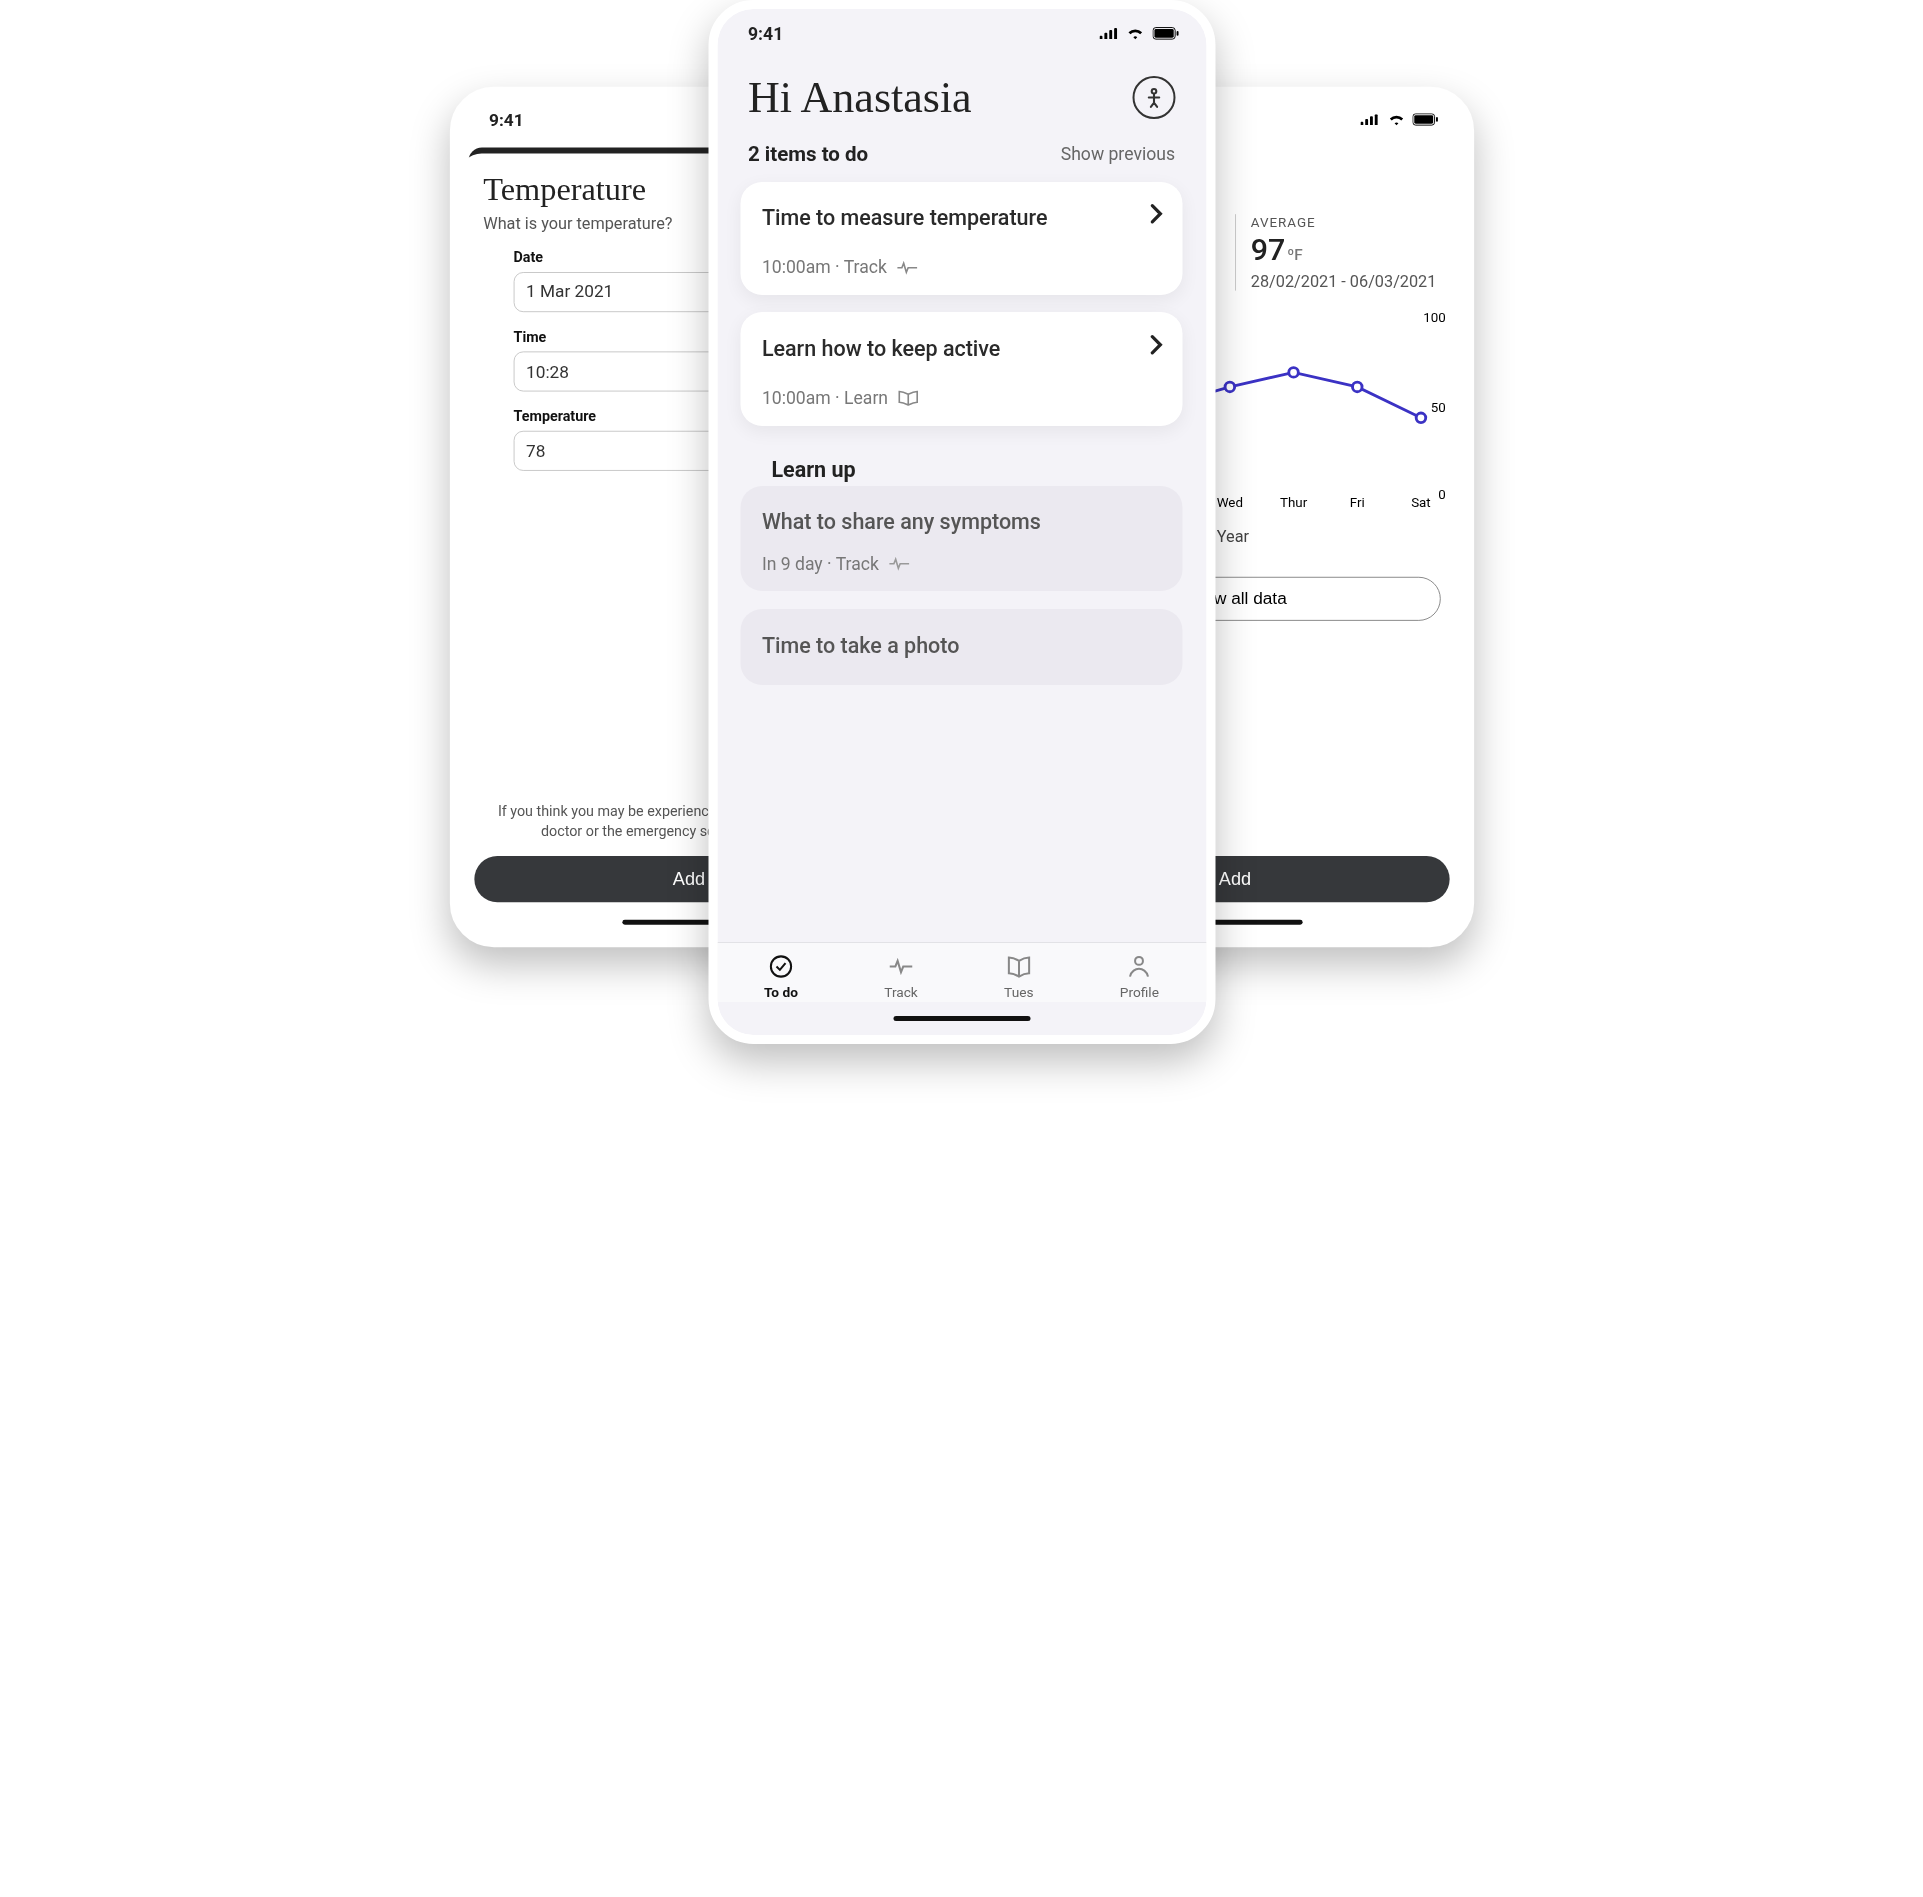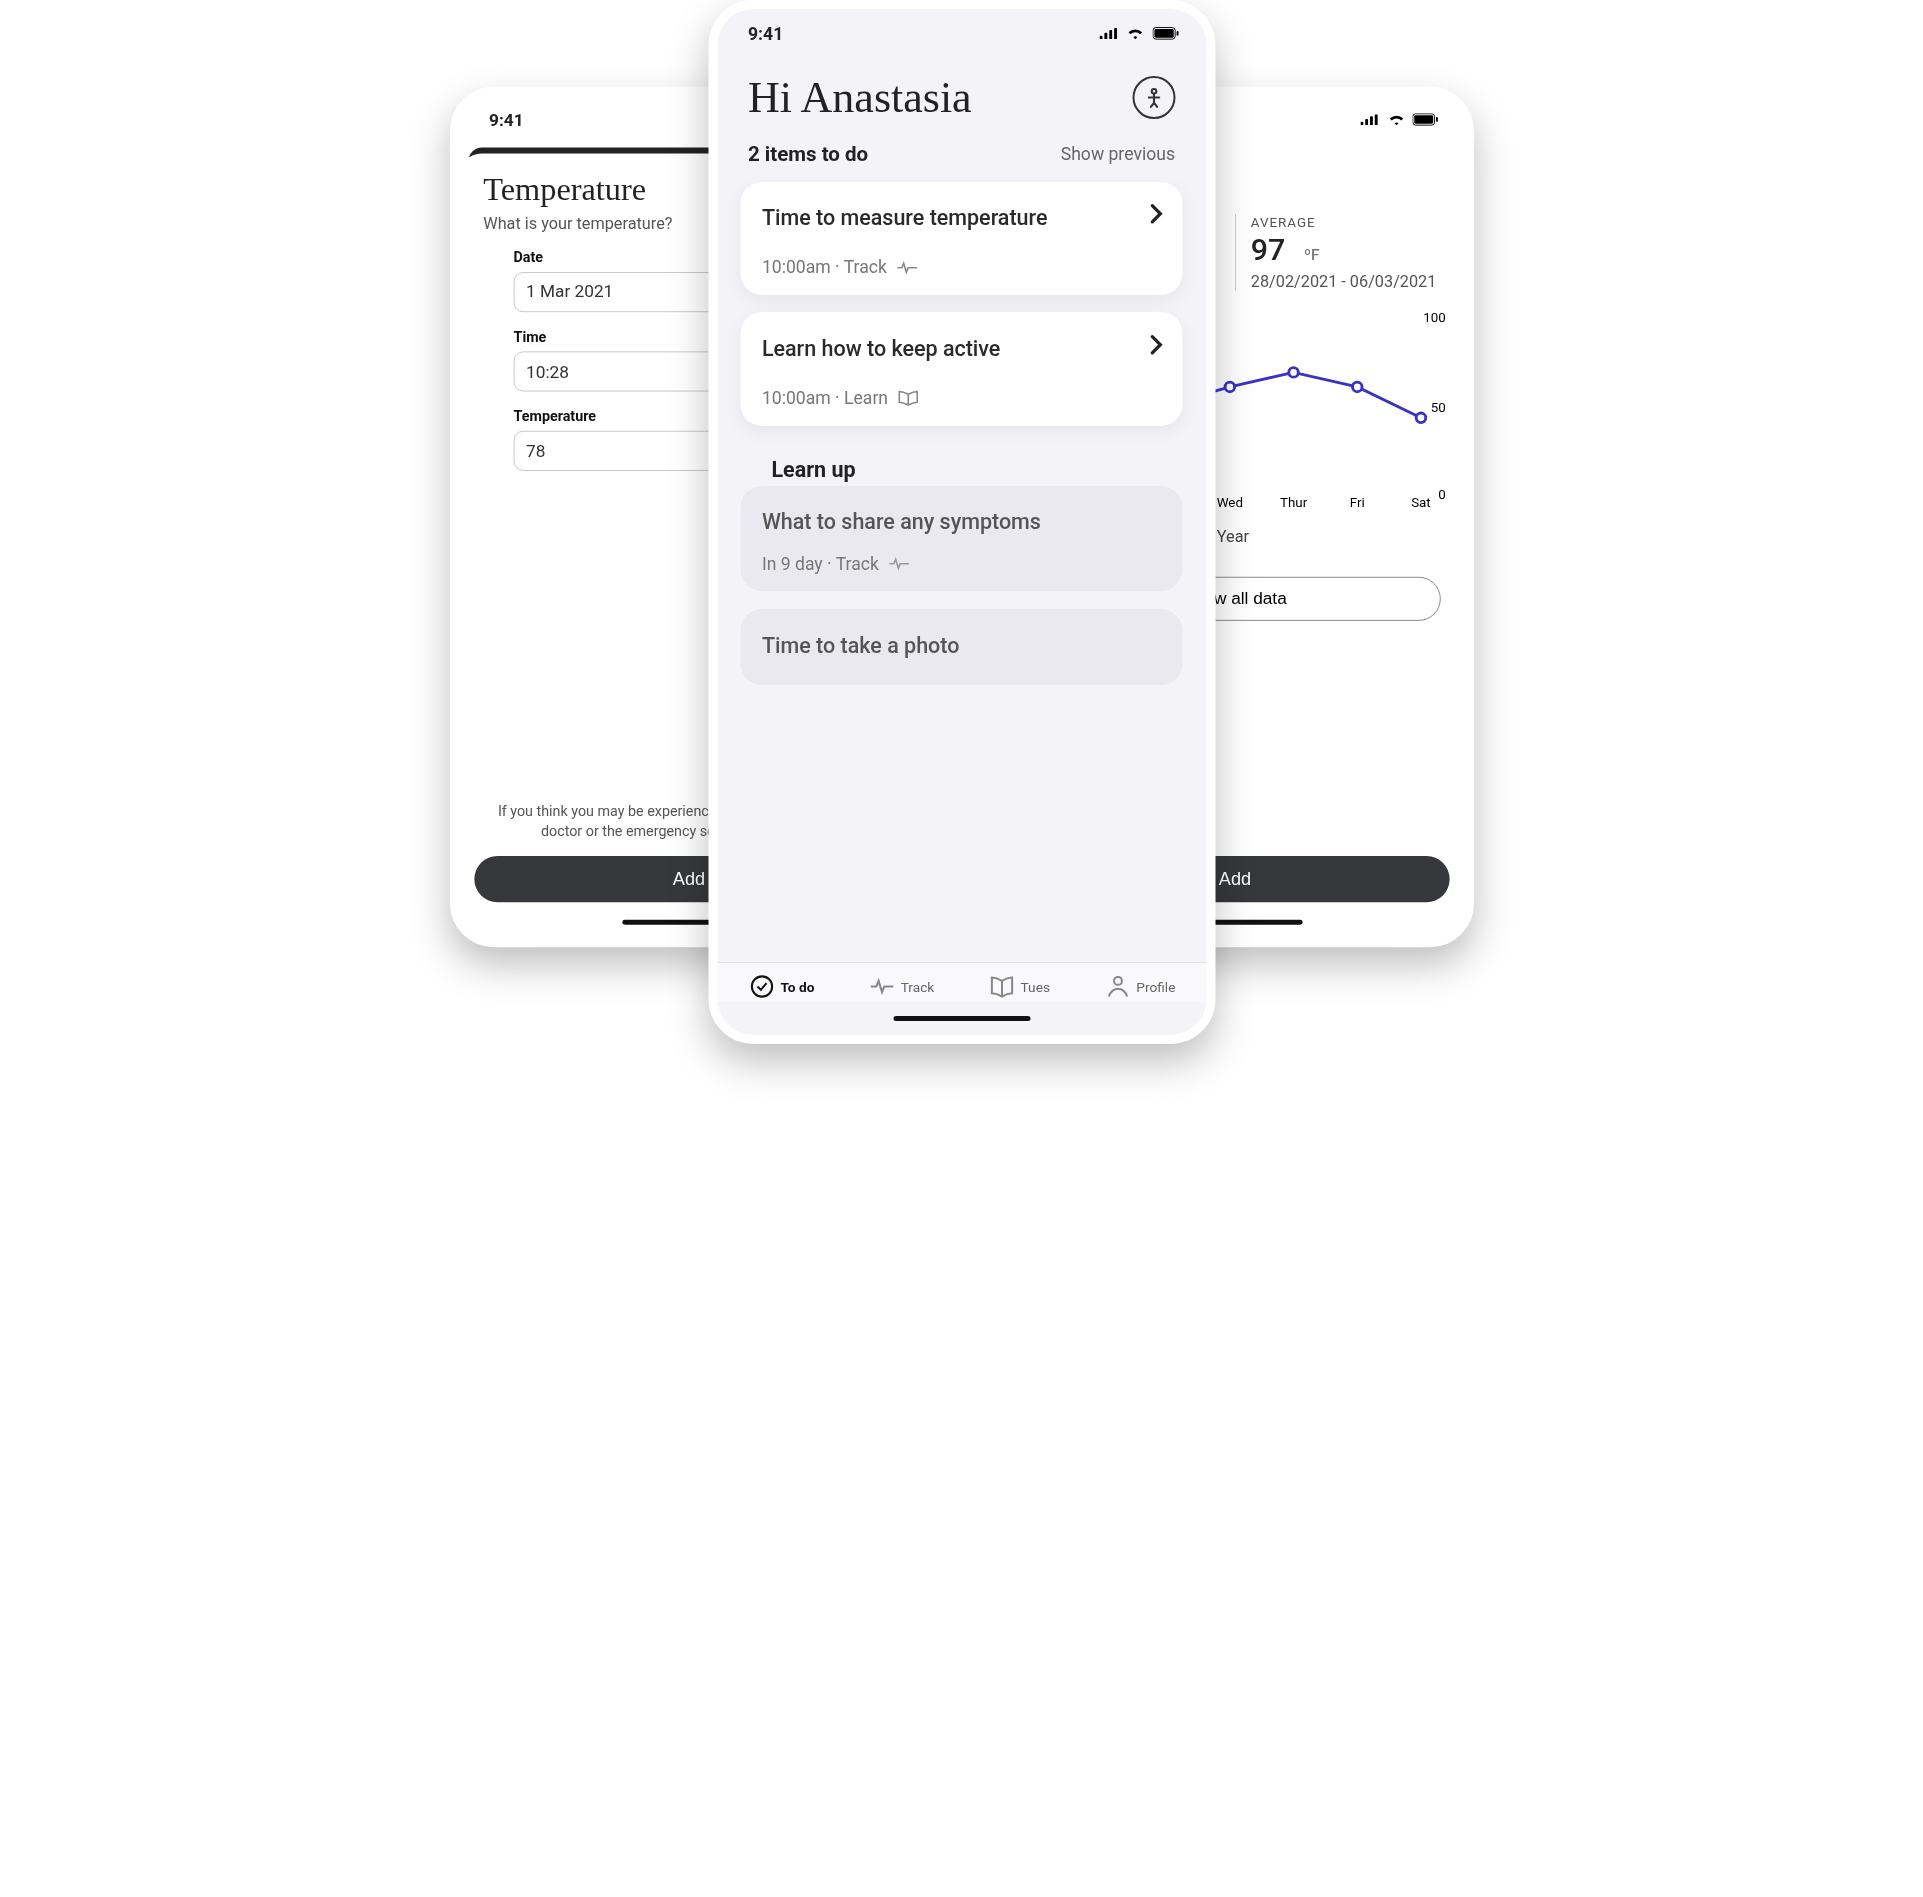--- a/index.html
+++ b/index.html
@@ -89,21 +89,21 @@
     width:100%; height:47px; border:none;
     border-radius:23.4px; background:#36383b; color:#fff;
     font-size:18.5px; font-weight:500;
   }
   
   .br-title { font-size:33px; margin:19.5px 0 15.6px 25px;}
   .br-top { display:flex; padding:0 25px;}
   .br-left-col { flex:1; }
   .br-latest-label { font-size:13.7px; letter-spacing:1px; color:#555;}
   .br-big { font-size:31px; font-weight:500; margin-top:2px;}
-  .br-unit { font-size:15.6px; color:#777; margin-left:19px;}
+  .br-unit { font-size:15.6px; color:#777; margin-left:2px;}
   .br-date { font-size:16.6px; color:#555; margin-top:3.9px;}
   .br-divider { width:1px; background:#ccc; margin:0 15.6px;}
   .chart-wrap { margin:17.6px 17.6px 0 25px; }
   .chart-axes { font-size:14px; color:#666; }
   .tabs-row { display:flex; gap:25px; margin:15.6px 0 0 25px; font-size:16.6px; color:#444;}
   .tabs-row .active { font-weight:700; border-bottom:2.9px solid #111; padding-bottom:5.9px;}
   .pill-btn {
     margin:23.4px 25px 0 25px; height:45px;
     border:1px solid #888; border-radius:22.4px;
     background:#fff; font-size:17.6px;
@@ -133,21 +133,21 @@
   .card .meta { font-size:17.6px; color:#777; margin-top:25px; display:flex; align-items:center; gap:9.8px;}
   .card .chev { position:absolute; top:21.5px; right:19.5px; color:#222;}
   .section-title { font-size:21.5px; font-weight:700; padding:13.7px 31px 3.9px; color:#222;}
   
   .tabbar {
     border-top:1px solid #e2e2e6;
     background:#f9f9fb;
     display:flex; justify-content:space-around;
     padding:9.8px 3.9px 2px;
   }
-  .tab-item { display:flex; flex-direction:row; align-items:center; gap:3.9px; font-size:13.7px; color:#666;}
+  .tab-item { display:flex; flex-direction:column; align-items:center; gap:3.9px; font-size:13.7px; color:#666;}
   .tab-item.active { color:#111; font-weight:700;}
   .tab-item svg { width:29px; height:27px; }
 </style>
 </head>
 <body>
 
 <div class="stage">
 
   <div class="phone back-left">
     <div class="screen">

